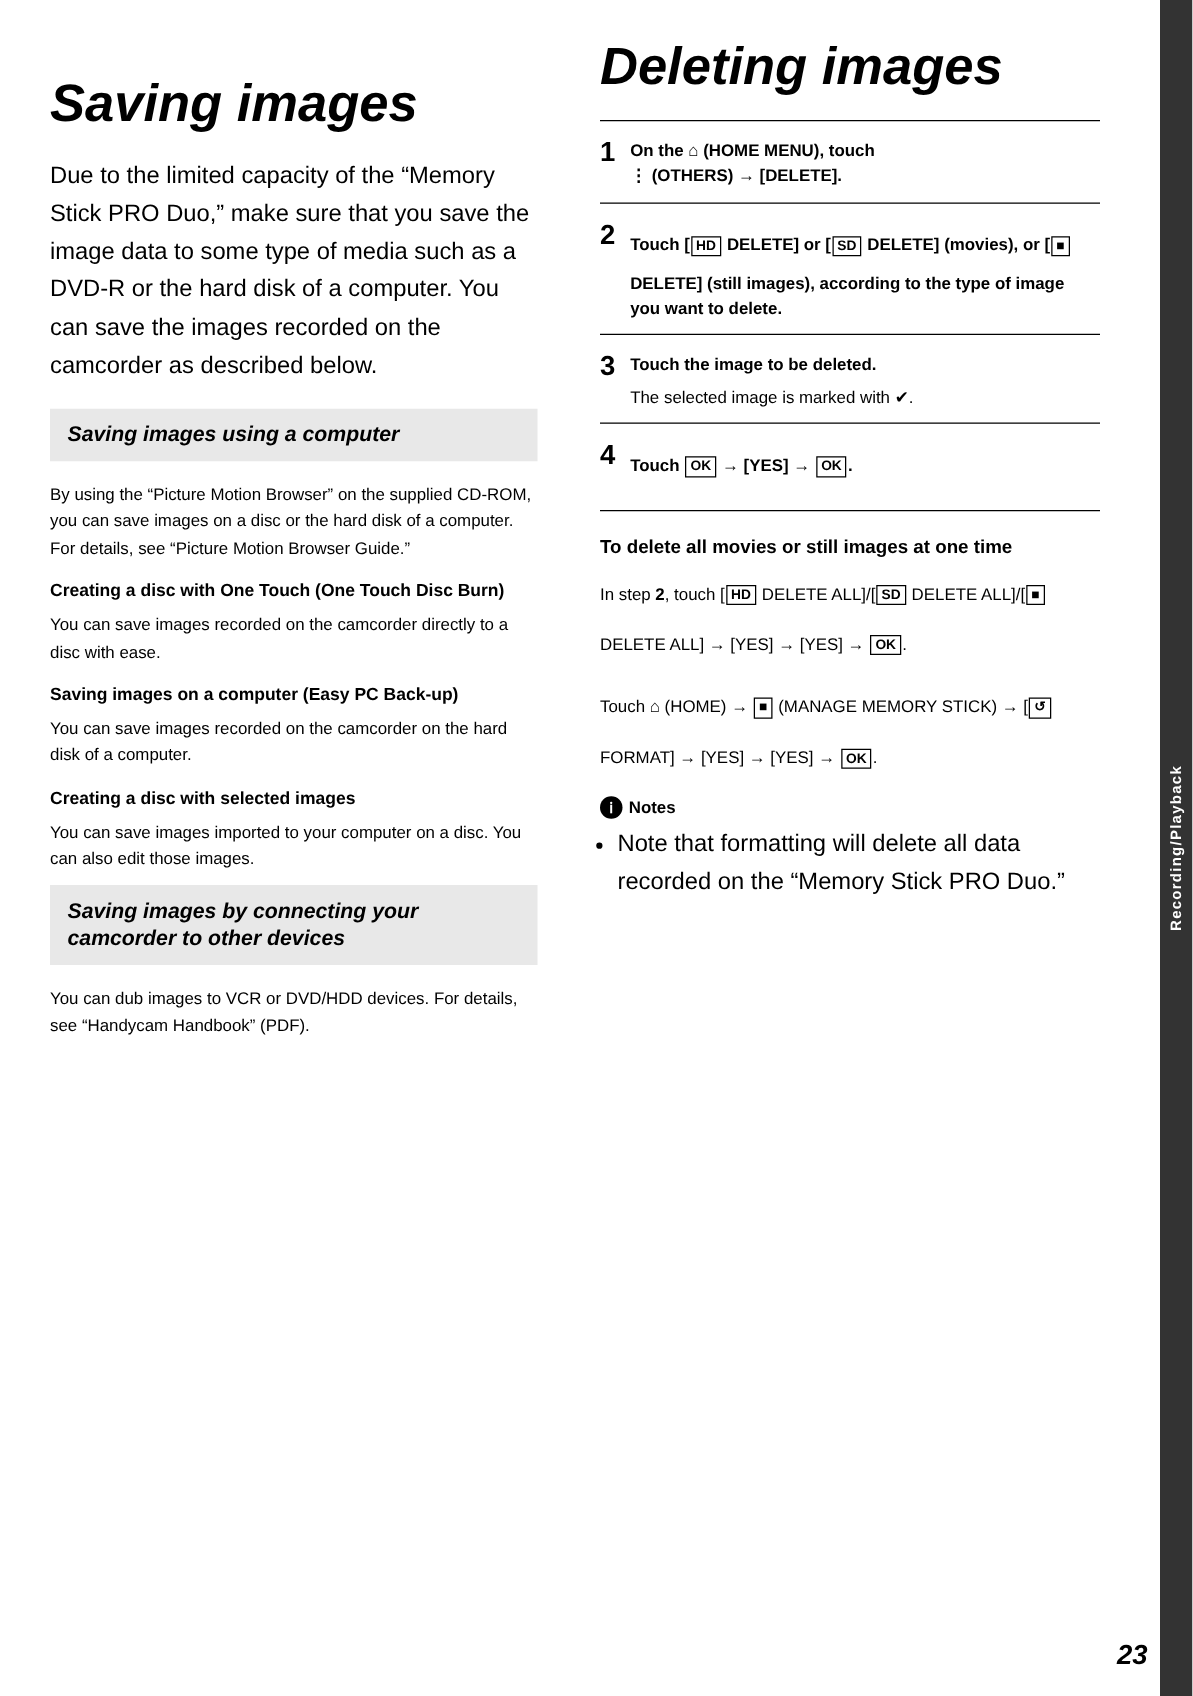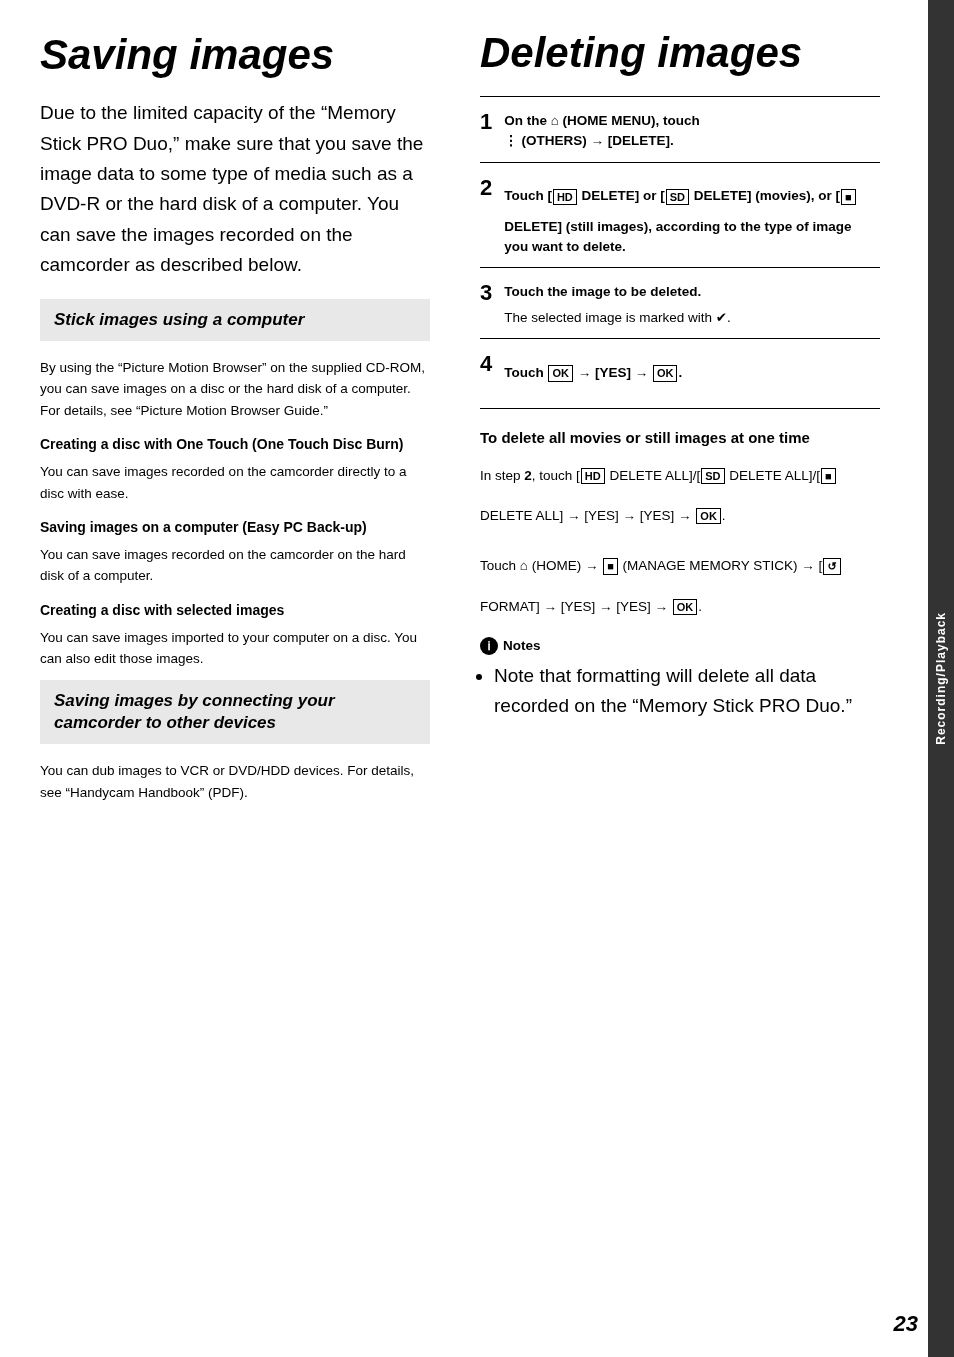--- a/index.html
+++ b/index.html
@@ -14,20 +14,21 @@
     }
     .page-container {
       display: flex;
       width: 100%;
       min-height: 1357px;
     }
     .left-column {
       width: 460px;
       padding: 32px 30px 30px 40px;
       flex-shrink: 0;
+      margin-top: 28px;
     }
     .right-column {
       width: 450px;
       padding: 30px 30px 30px 20px;
       border-left: none;
       flex-shrink: 0;
     }
     .page-title {
       font-size: 42px;
       font-weight: 900;
@@ -187,21 +188,21 @@
 </head>
 <body>
 
 <div class="page-container">
 
   <div class="left-column">
     <h1 class="page-title">Saving images</h1>
     <p class="intro-text">Due to the limited capacity of the “Memory Stick PRO Duo,” make sure that you save the image data to some type of media such as a DVD-R or the hard disk of a computer. You can save the images recorded on the camcorder as described below.</p>
 
     <div class="section-box">
-      <div class="section-box-title">Stick images using a computer</div>
+      <div class="section-box-title">Saving images using a computer</div>
     </div>
     <p class="body-text">By using the “Picture Motion Browser” on the supplied CD-ROM, you can save images on a disc or the hard disk of a computer. For details, see “Picture Motion Browser Guide.”</p>
 
     <div class="subsection-heading">Creating a disc with One Touch (One Touch Disc Burn)</div>
     <p class="body-text">You can save images recorded on the camcorder directly to a disc with ease.</p>
 
     <div class="subsection-heading">Saving images on a computer (Easy PC Back-up)</div>
     <p class="body-text">You can save images recorded on the camcorder on the hard disk of a computer.</p>
 
     <div class="subsection-heading">Creating a disc with selected images</div>

